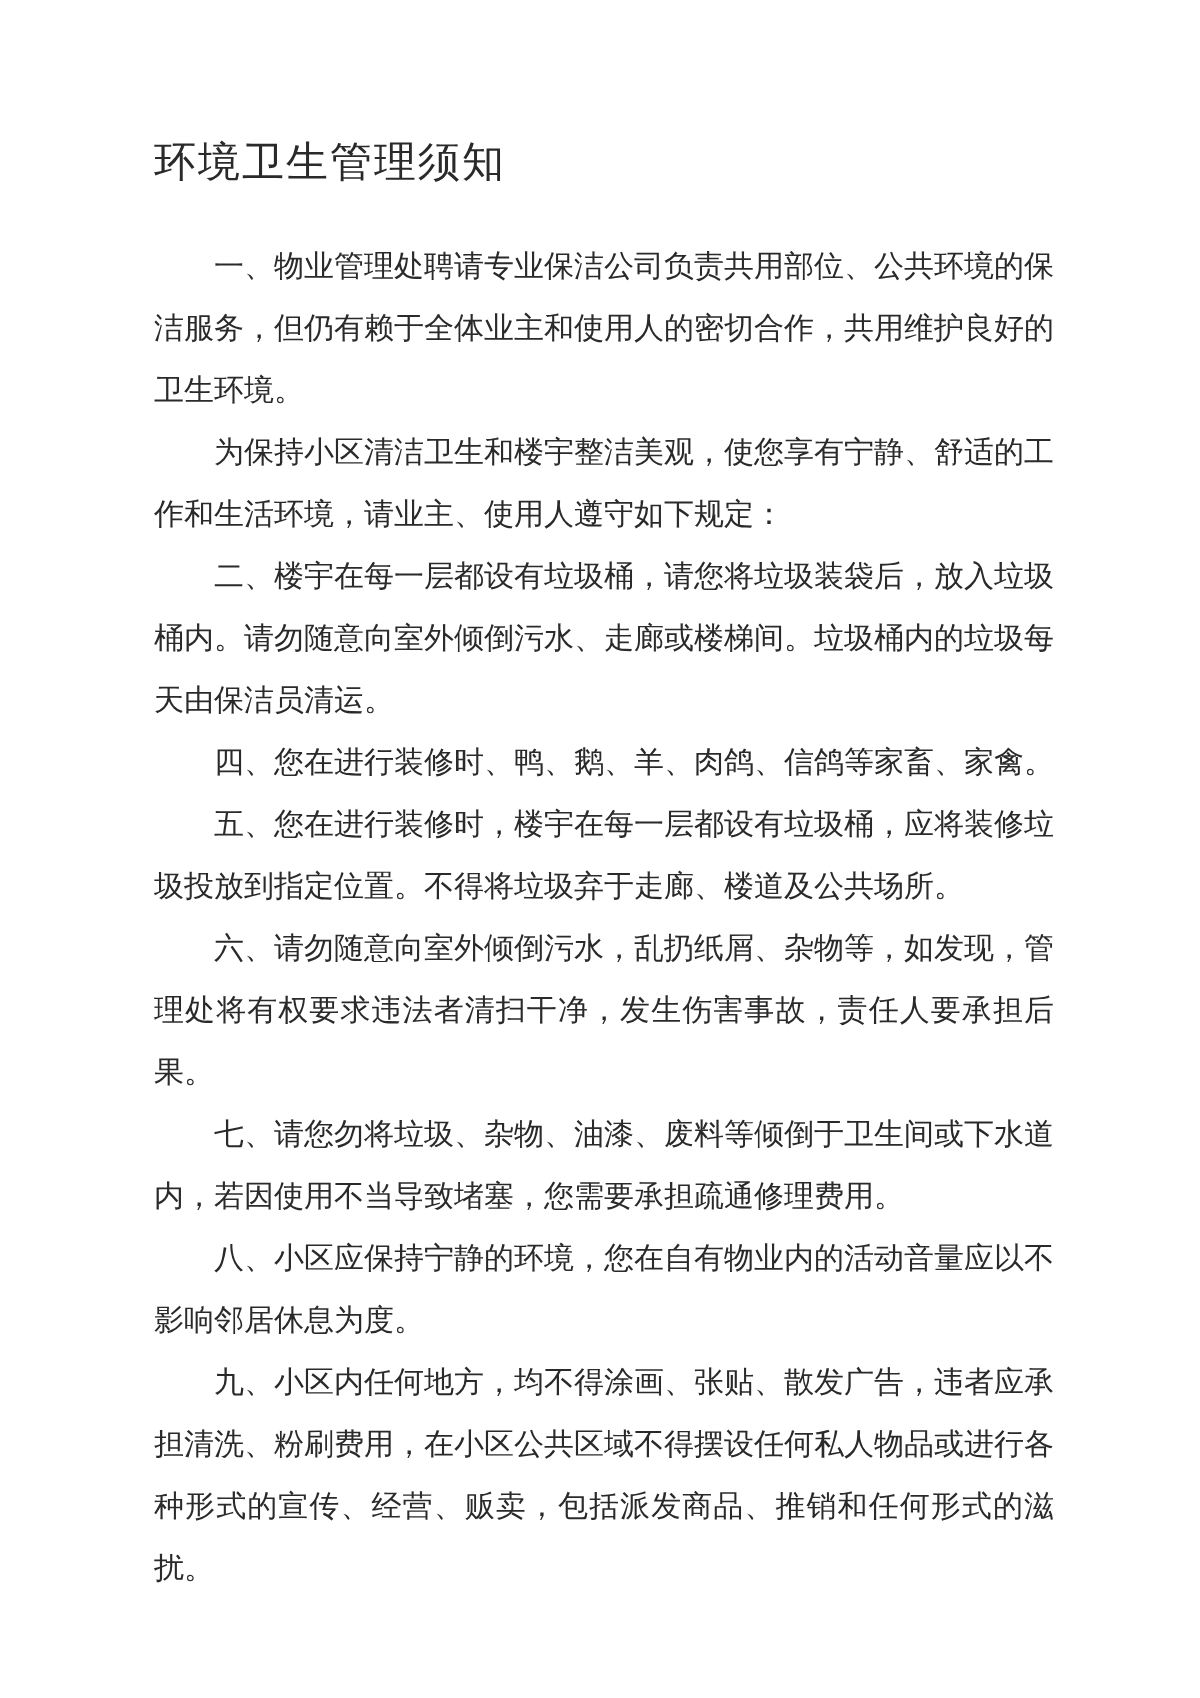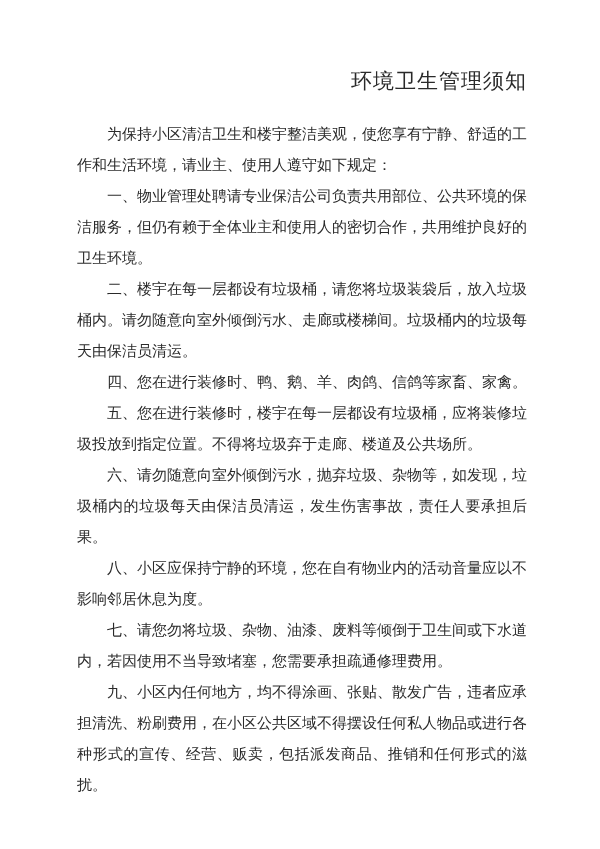--- a/index.html
+++ b/index.html
@@ -14,21 +14,21 @@
     background: #ffffff;
     box-sizing: border-box;
     padding: 66px 73px 0 77px;
     overflow: hidden;
     font-family: "Liberation Serif", "DejaVu Serif", serif;
   }
   .doc-title {
     font-size: 21px;
     line-height: 30px;
     font-weight: 400;
-    text-align: right;
+    text-align: left;
     color: #2a2a2a;
     margin: 0 0 23px 0;
     letter-spacing: 1px;
   }
   .para {
     font-size: 15px;
     line-height: 31px;
     color: #2a2a2a;
     margin: 0;
     text-indent: 2em;
@@ -36,31 +36,31 @@
     text-justify: inter-ideograph;
     word-break: break-all;
   }
 </style>
 </head>
 <body>
 
 <div class="page">
   <h1 class="doc-title">环境卫生管理须知</h1>
 
+  <p class="para">一、物业管理处聘请专业保洁公司负责共用部位、公共环境的保洁服务，但仍有赖于全体业主和使用人的密切合作，共用维护良好的卫生环境。</p>
+
   <p class="para">为保持小区清洁卫生和楼宇整洁美观，使您享有宁静、舒适的工作和生活环境，请业主、使用人遵守如下规定：</p>
-
-  <p class="para">一、物业管理处聘请专业保洁公司负责共用部位、公共环境的保洁服务，但仍有赖于全体业主和使用人的密切合作，共用维护良好的卫生环境。</p>
 
   <p class="para">二、楼宇在每一层都设有垃圾桶，请您将垃圾装袋后，放入垃圾桶内。请勿随意向室外倾倒污水、走廊或楼梯间。垃圾桶内的垃圾每天由保洁员清运。</p>
 
 
   <p class="para">四、您在进行装修时、鸭、鹅、羊、肉鸽、信鸽等家畜、家禽。</p>
 
   <p class="para">五、您在进行装修时，楼宇在每一层都设有垃圾桶，应将装修垃圾投放到指定位置。不得将垃圾弃于走廊、楼道及公共场所。</p>
 
-  <p class="para">六、请勿随意向室外倾倒污水，抛弃垃圾、杂物等，如发现，垃圾桶内的垃圾每天由保洁员清运，发生伤害事故，责任人要承担后果。</p>
+  <p class="para">六、请勿随意向室外倾倒污水，乱扔纸屑、杂物等，如发现，管理处将有权要求违法者清扫干净，发生伤害事故，责任人要承担后果。</p>
+
+  <p class="para">七、请您勿将垃圾、杂物、油漆、废料等倾倒于卫生间或下水道内，若因使用不当导致堵塞，您需要承担疏通修理费用。</p>
 
   <p class="para">八、小区应保持宁静的环境，您在自有物业内的活动音量应以不影响邻居休息为度。</p>
-
-  <p class="para">七、请您勿将垃圾、杂物、油漆、废料等倾倒于卫生间或下水道内，若因使用不当导致堵塞，您需要承担疏通修理费用。</p>
 
   <p class="para">九、小区内任何地方，均不得涂画、张贴、散发广告，违者应承担清洗、粉刷费用，在小区公共区域不得摆设任何私人物品或进行各种形式的宣传、经营、贩卖，包括派发商品、推销和任何形式的滋扰。</p>
 </div>
 
 </body></html>

